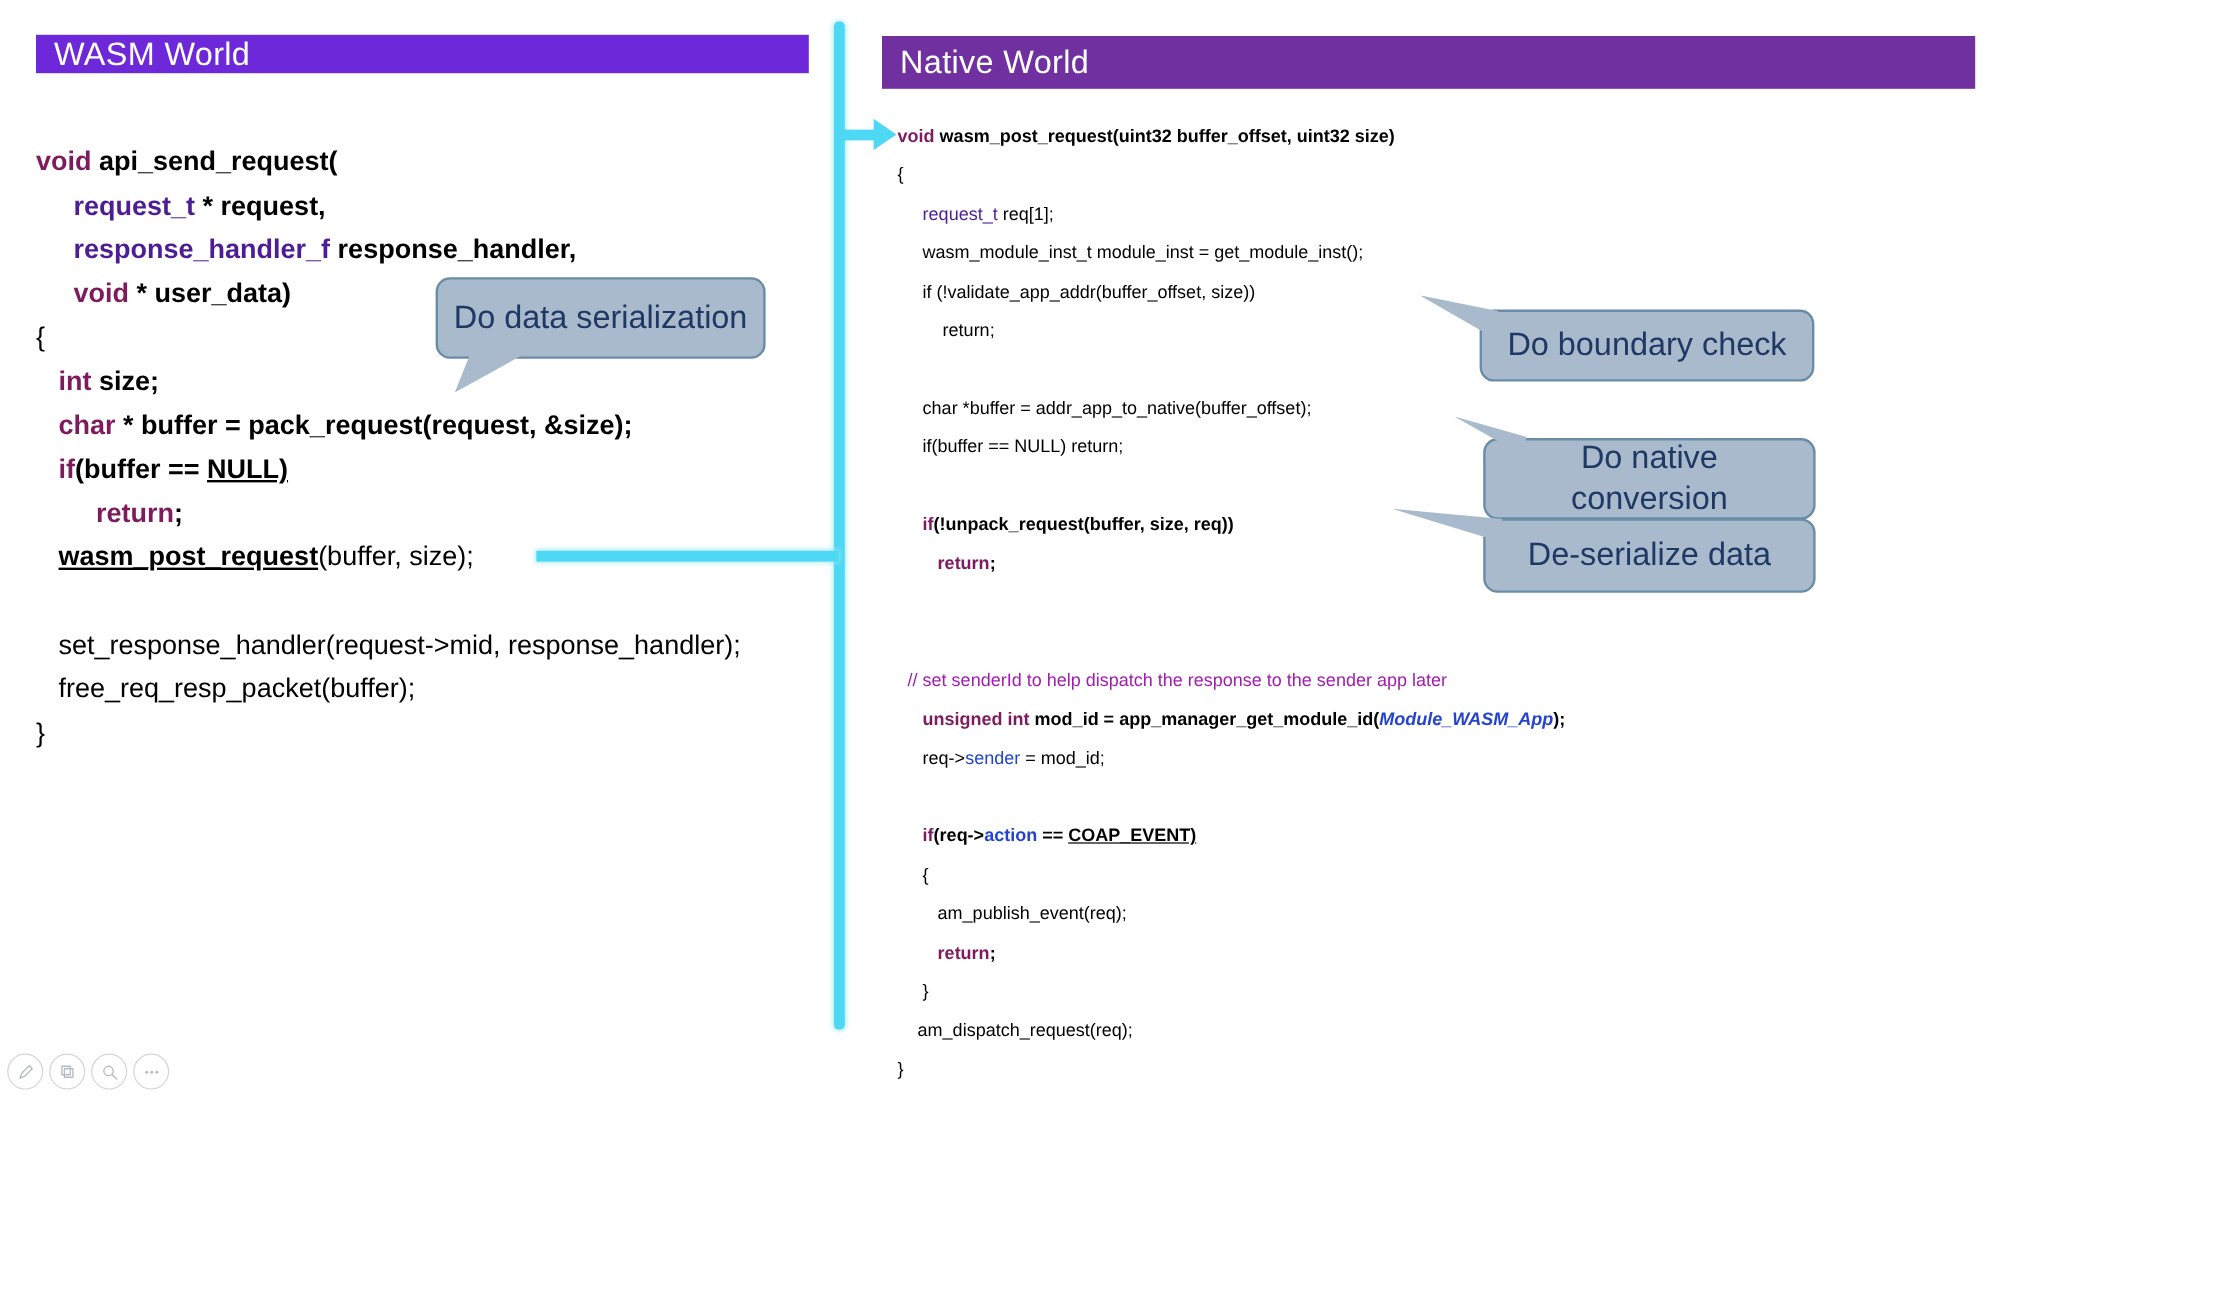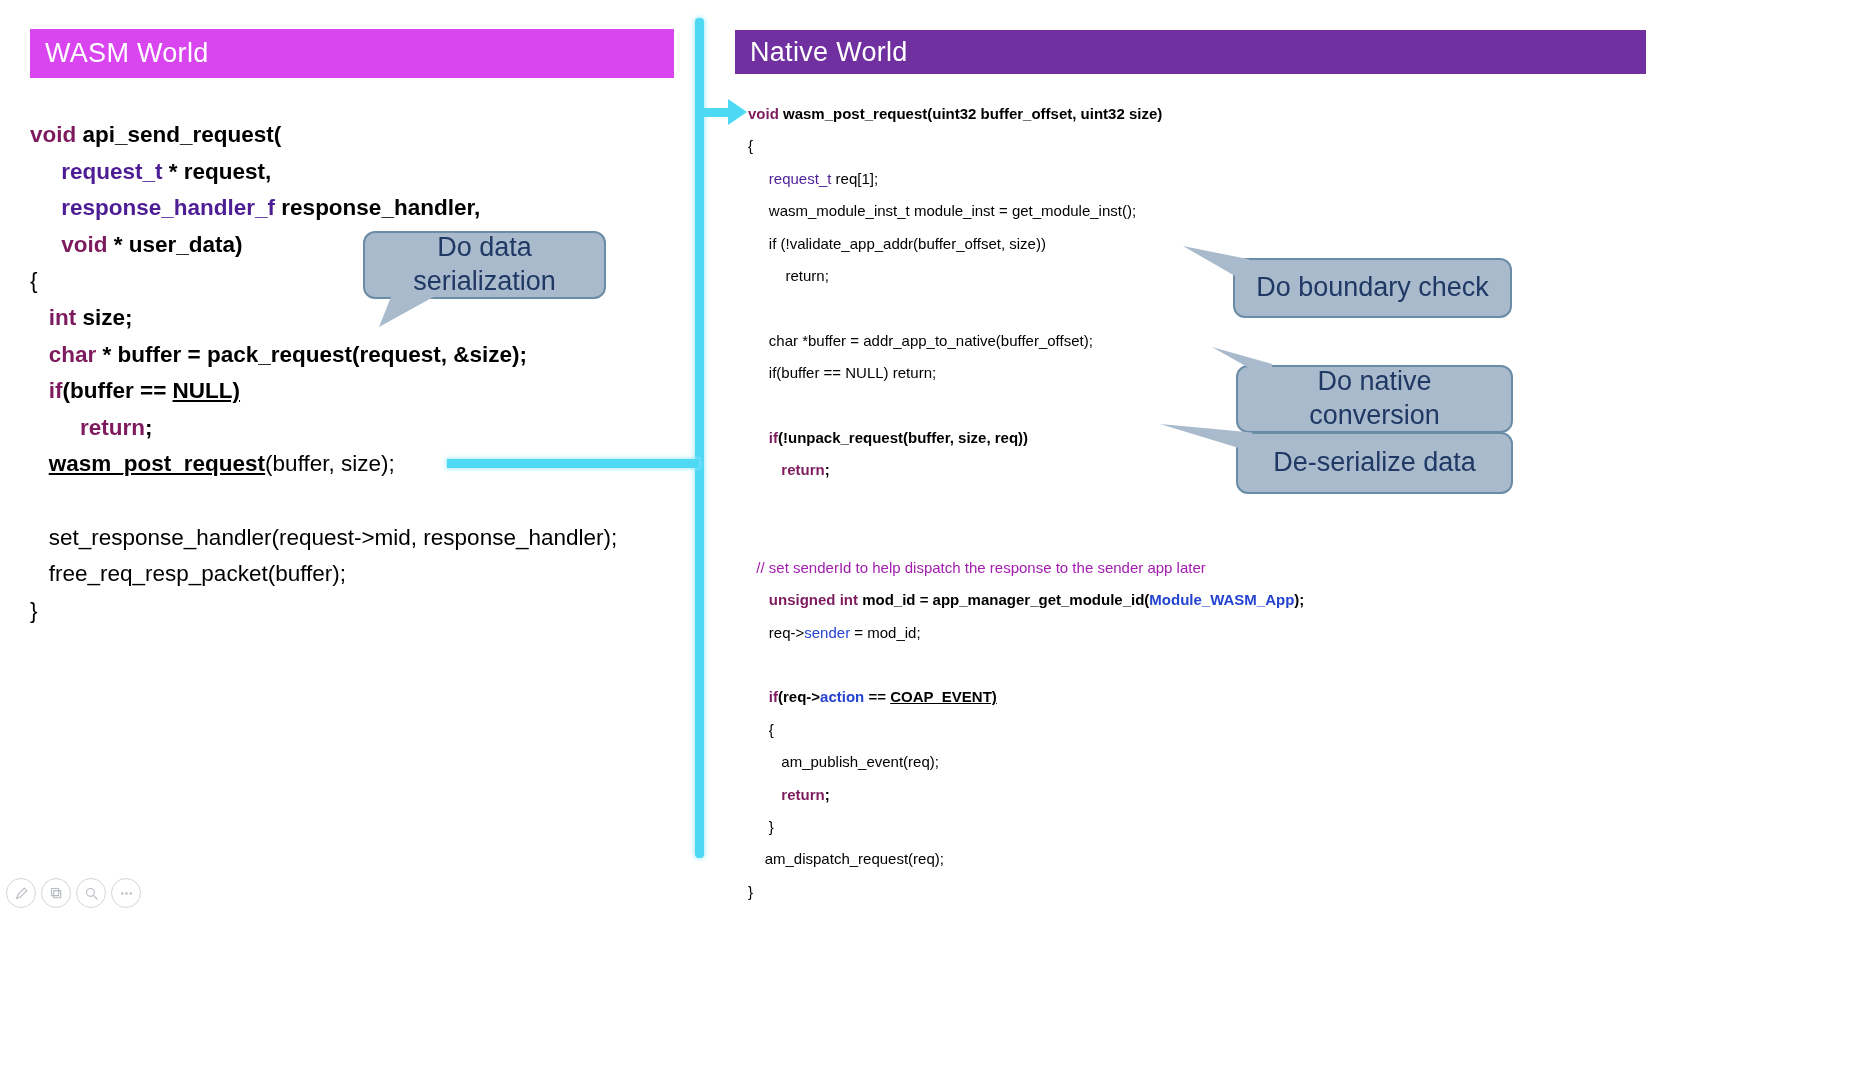--- a/index.html
+++ b/index.html
@@ -1,39 +1,39 @@
 <!DOCTYPE html>
 <html><head>
 <meta charset="utf-8">
 <style>
   *{margin:0;padding:0;box-sizing:border-box}
   body{font-family:"Liberation Sans",sans-serif;background:#fff}
   .canvas{position:relative;width:1856px;height:1075px;background:#ffffff;overflow:hidden}
 
   .hdr{position:absolute;color:#fff;font-size:27px;display:flex;align-items:center;padding-left:15px;letter-spacing:.3px}
-  .hdr-wasm{left:30px;top:29px;width:644px;height:49px;background:#d946ef}
+  .hdr-wasm{left:30px;top:29px;width:644px;height:32px;background:#6d28d9}
   .hdr-native{left:735px;top:30px;width:911px;height:44px;background:#7030A0}
 
   .code{position:absolute;white-space:pre;color:#000}
   .code-left{left:30px;top:117px;font-size:22.5px;line-height:36.6px}
   .code-right{left:748px;top:98px;font-size:15px;line-height:32.4px}
   .code-line{min-height:1em}
   .kw{color:#7D1B5E;font-weight:700}
   .ty{color:#4c1d95}
   .b{font-weight:700}
   .u{text-decoration:underline}
   .cm{color:#a21caf}
   .bl{color:#2343D0}
-  .i{}
+  .i{font-style:italic}
 
   .callout{position:absolute;background:#A8BACB;border:2px solid #6A8CA6;border-radius:12px;
            color:#1F3864;font-size:27px;display:flex;align-items:center;justify-content:center;
            text-align:center;line-height:1.25;padding:4px 12px}
   .tail{position:absolute;background:#A8BACB}
-  #co-serialization{left:363px;top:231px;width:243px;height:68px}
+  #co-serialization{left:363px;top:231px;width:275px;height:68px}
   #co-serialization .tail{left:14px;bottom:-30px;width:58px;height:32px;clip-path:polygon(0 100%,22% 0,100% 0)}
   #co-call-native{left:449px;top:382px;width:223px;height:65px}
   #co-call-native .tail{left:-80px;bottom:-17px;width:135px;height:24px;clip-path:polygon(60% 0,100% 0,0 100%)}
   #co-boundary{left:1233px;top:258px;width:279px;height:60px}
   #co-boundary .tail{left:-52px;top:-14px;width:66px;height:38px;clip-path:polygon(0 0,100% 35%,100% 100%)}
   #co-address{left:1236px;top:365px;width:277px;height:68px}
   #co-address .tail{left:-26px;top:-20px;width:60px;height:34px;clip-path:polygon(0 0,100% 50%,100% 100%)}
   #co-deserialize{left:1236px;top:432px;width:277px;height:62px}
   #co-deserialize .tail{left:-78px;top:-10px;width:92px;height:28px;clip-path:polygon(0 0,100% 30%,100% 100%)}
 

